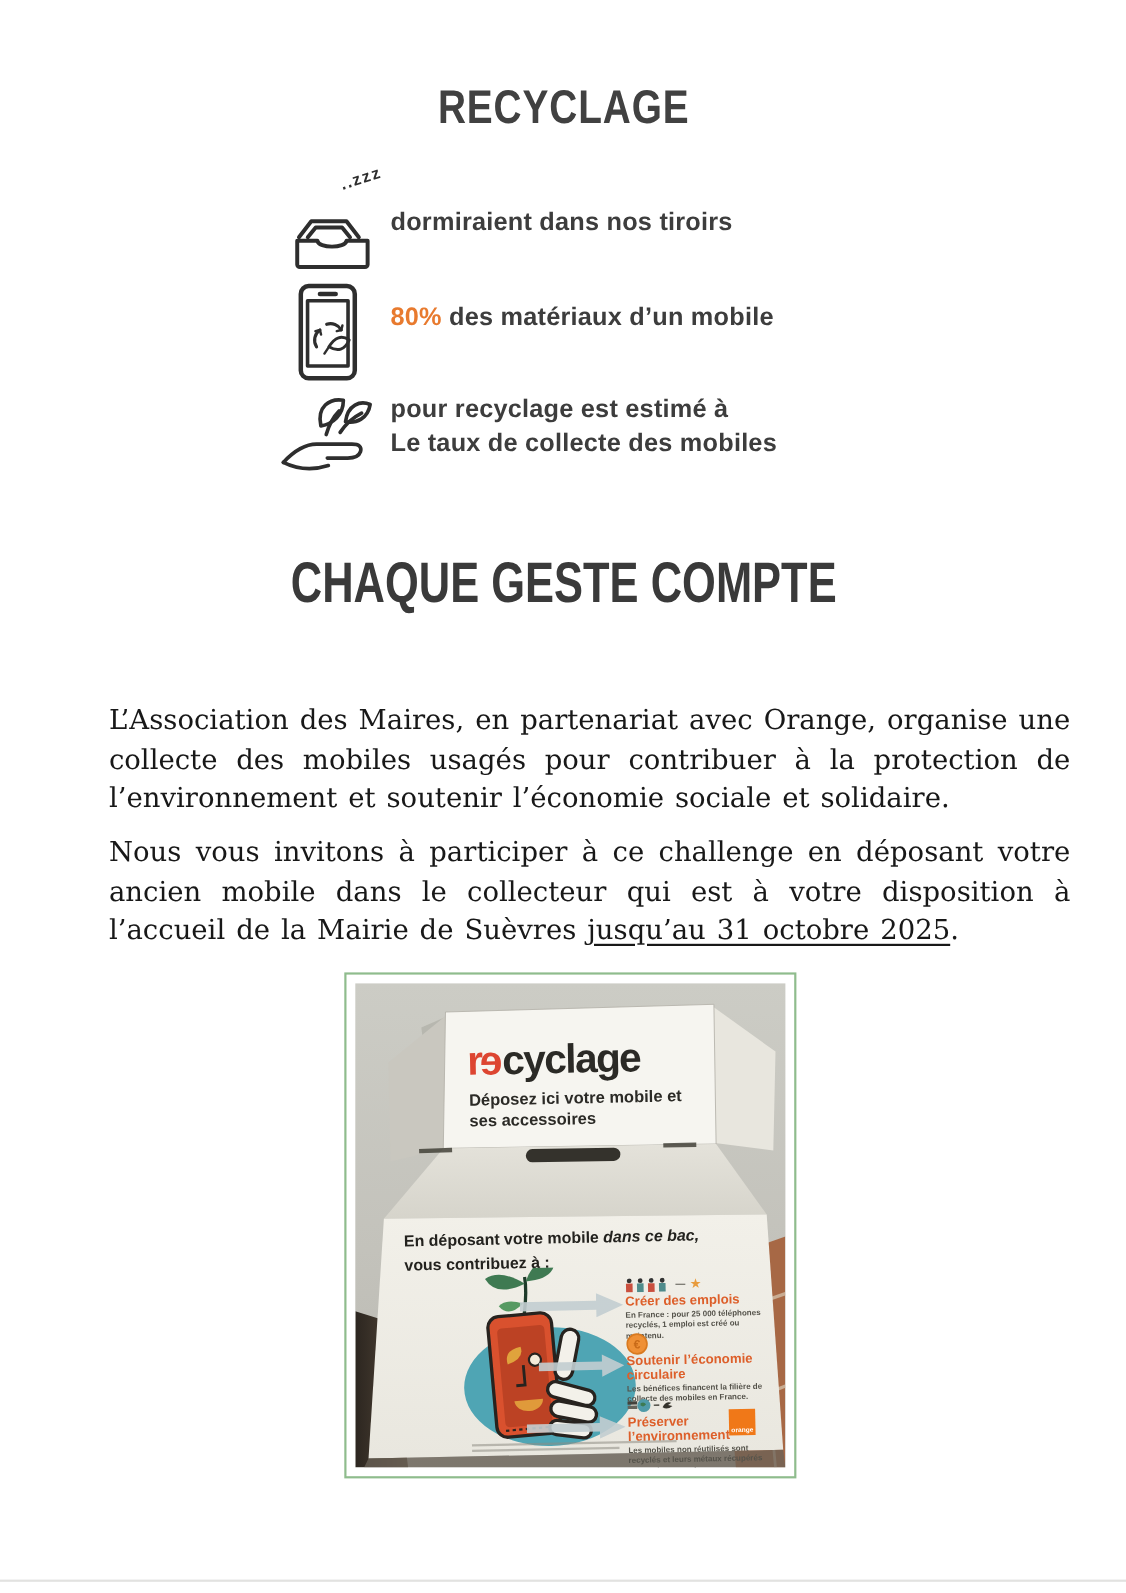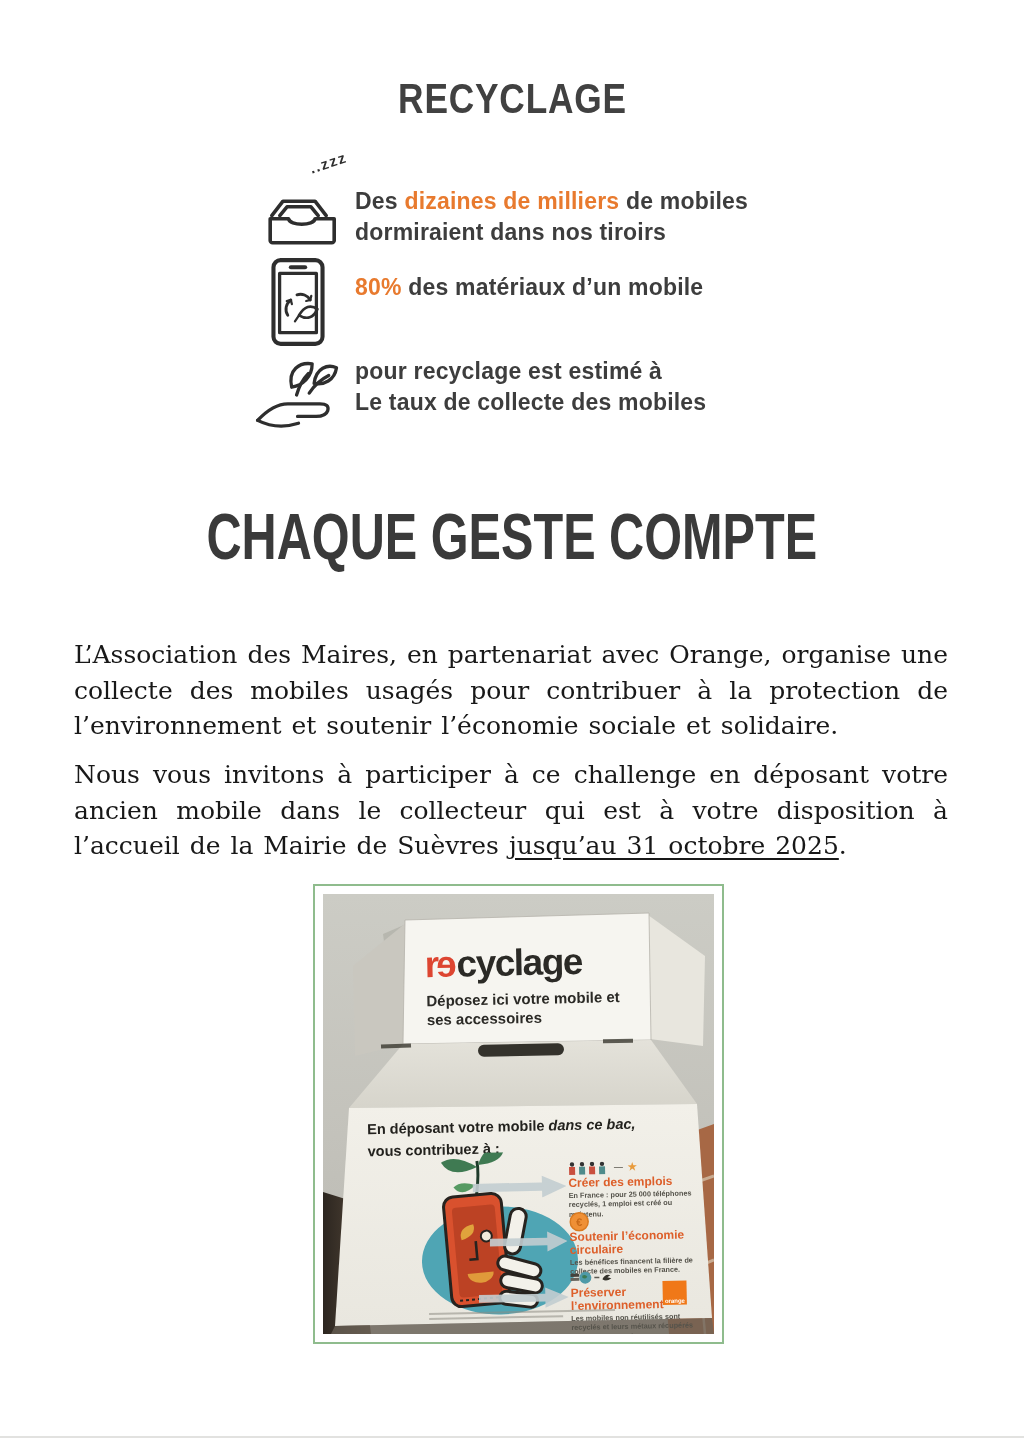--- a/index.html
+++ b/index.html
@@ -7,30 +7,30 @@
     width:1024px; height:1448px; position:relative; overflow:hidden;
     background:#ffffff;
     font-family:"Liberation Sans", sans-serif;
   }
   .condense { display:inline-block; transform:scaleX(.82); transform-origin:center; }
   .condense2 { display:inline-block; transform:scaleX(.76); transform-origin:center; }
 
   .h1 { position:absolute; top:74px; left:0; width:100%; text-align:center;
         font-size:43px; font-weight:800; color:#414141; letter-spacing:1px; }
   .h2 { position:absolute; top:500px; left:0; width:100%; text-align:center;
-        font-size:64px; font-weight:800; color:#3a3a3a; }
+        font-size:52px; font-weight:800; color:#3a3a3a; }
 
   .stat-text { position:absolute; font-size:23px; font-weight:700; color:#3d3d3d;
                line-height:1.33; letter-spacing:.2px; }
   .orange { color:#e87a2e; }
   .icon-wrap { position:absolute; }
   .zzz { position:absolute; top:-4px; right:2px; transform:rotate(-18deg);
          font-weight:800; font-size:15px; letter-spacing:1.5px; color:#2e2e2e; }
 
-  .para { position:absolute; left:74px; width:874px; text-align:justify;
+  .para { position:absolute; left:99px; width:874px; text-align:justify;
           font-family:"DejaVu Serif", serif; font-size:25px; line-height:1.42;
           color:#181818; word-spacing:2px; }
   .deadline { font-weight:400; text-decoration:underline;
               text-decoration-thickness:2px; text-underline-offset:4px; }
 
   
   .photo-frame { position:absolute; left:313px; top:884px; width:411px; height:460px;
                  border:2px solid #8fbc8d; background:#ffffff; box-sizing:border-box;
                  padding:8px; }
   .photo { position:relative; width:391px; height:440px; overflow:hidden;
@@ -86,21 +86,20 @@
 
   <div class="icon-wrap" style="left:253px; top:158px; width:96px; height:88px;">
     <span class="zzz">..zzz</span>
     <svg width="92" height="64" viewBox="0 0 100 80" style="position:absolute; left:0; bottom:0;" fill="none" stroke="#2e2e2e" stroke-width="4.5" stroke-linejoin="round" stroke-linecap="round">
       <path d="M16,42 L30,24 H70 L84,42"></path>
       <path d="M26,42 L35,31 H65 L74,42"></path>
       <path d="M14,46 h23 c1,9 32,9 33,0 h24 v27 a3,3 0 0 1 -3,3 H17 a3,3 0 0 1 -3,-3 z"></path>
     </svg>
   </div>
   <div class="stat-text" style="left:355px; top:186px; width:470px;">
-    <div><span>Des </span><span class="orange">dizaines de milliers</span><span> de mobiles</span></div>
     <div>dormiraient dans nos tiroirs</div>
   </div>
 
   <div class="icon-wrap" style="left:268px; top:256px; width:60px; height:92px;">
     <svg width="60" height="92" viewBox="0 0 58 90" fill="none" stroke="#2e2e2e" stroke-width="4" stroke-linejoin="round" stroke-linecap="round">
       <rect x="5" y="4" width="48" height="82" rx="7"></rect>
       <line x1="22" y1="11" x2="36" y2="11" stroke-width="4"></line>
       <rect x="11" y="17" width="36" height="58" stroke-width="3.2"></rect>
       <path d="M19,58 a11,11 0 0 1 3,-15" stroke-width="2.8"></path>
       <path d="M22,43 l-4,1 m4,-1 l1,4" stroke-width="2.2"></path>

